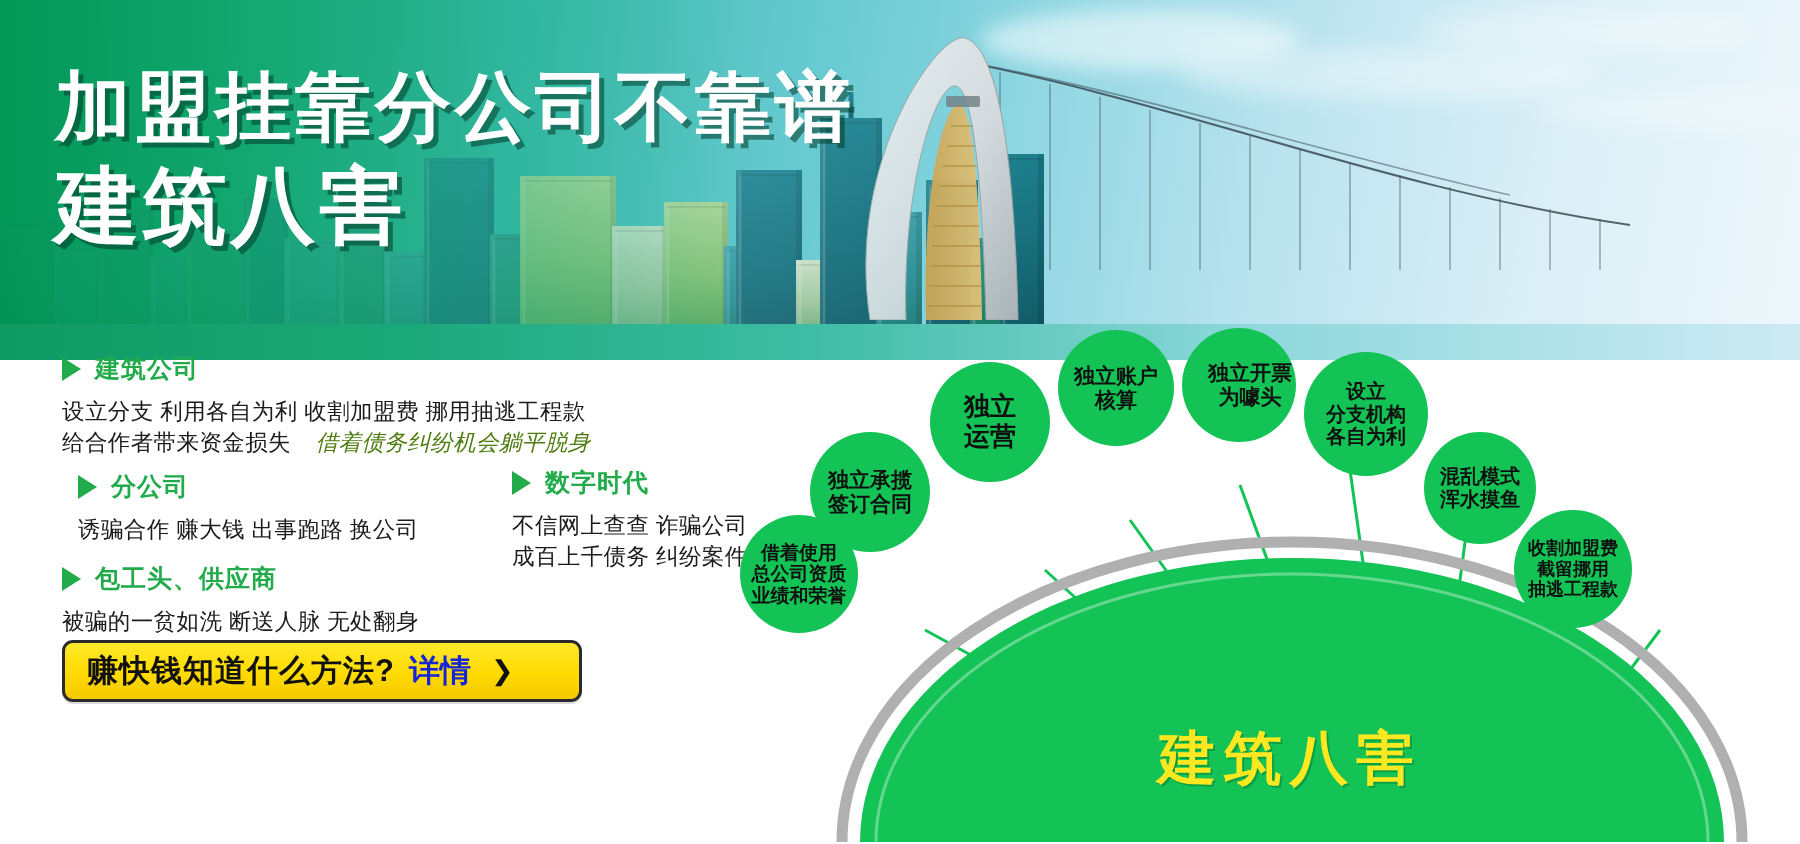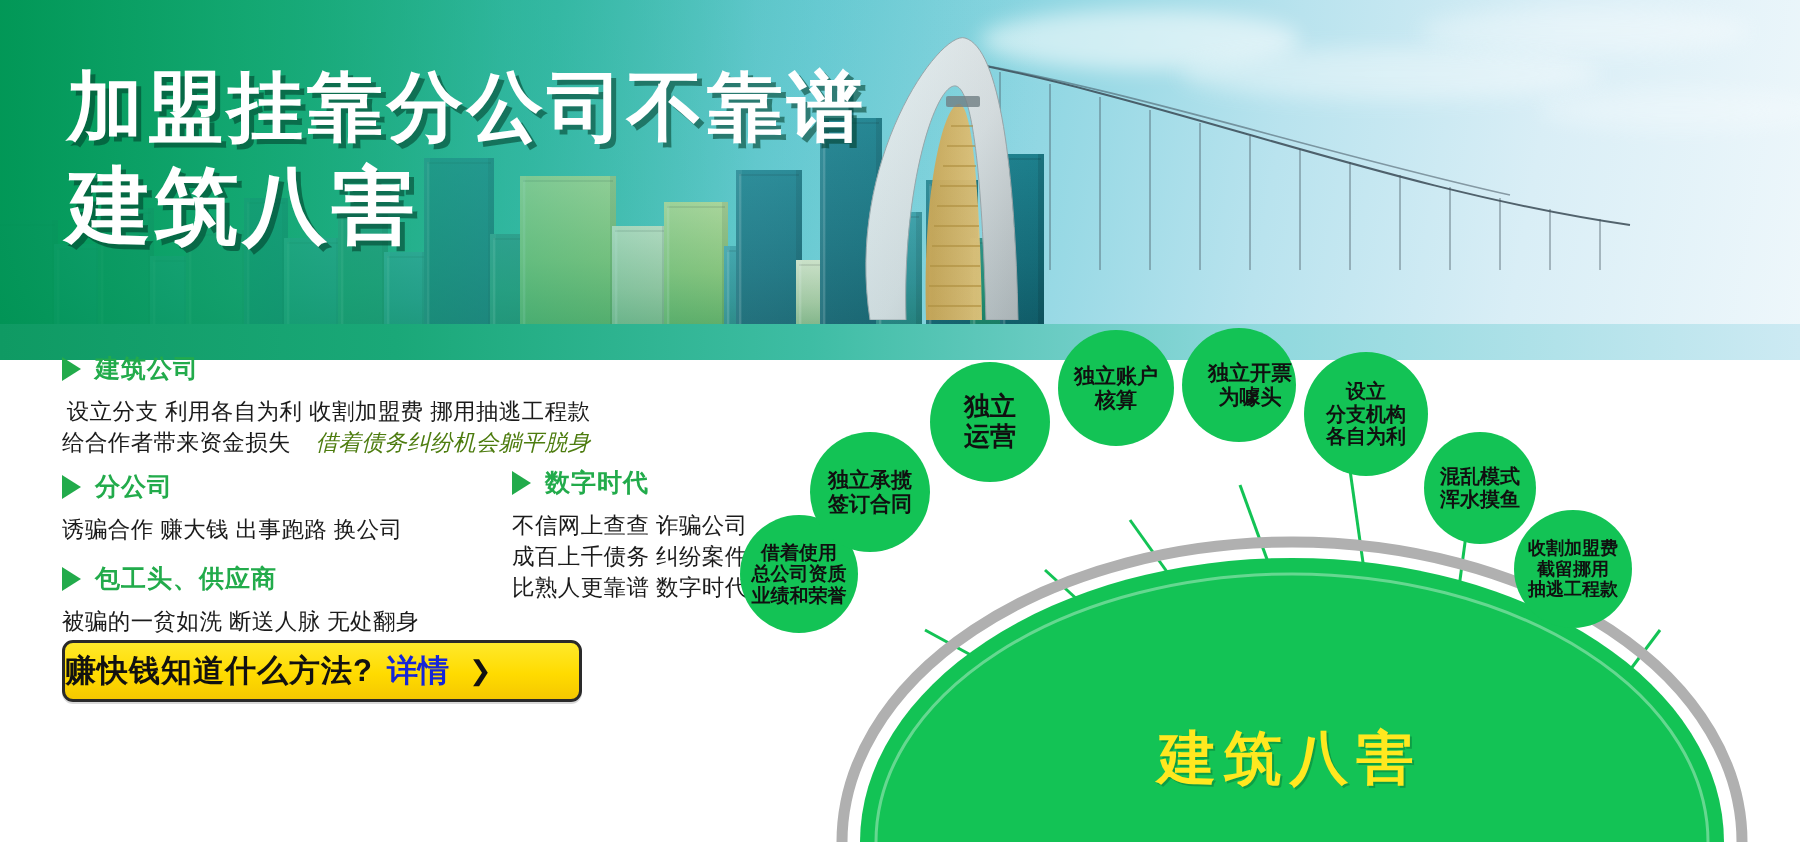--- a/index.html
+++ b/index.html
@@ -45,21 +45,21 @@
     background-image:
       linear-gradient(to right, rgba(255,255,255,.13) 0 2px, transparent 2px 7px),
       linear-gradient(to bottom, rgba(0,0,0,.10) 0 2px, transparent 2px 8px);
   }
   .bld .cap { position:absolute; left:50%; transform:translateX(-50%); bottom:100%;
     width:8%; height:26px; background:inherit; }
 
   
   .bridge { position:absolute; right:150px; bottom:40px; width:900px; height:300px; }
 
-  .hero-title { position:absolute; left:67px; top:64px; z-index:6; }
+  .hero-title { position:absolute; left:55px; top:64px; z-index:6; }
   .hero-title .l1, .hero-title .l2 {
     color:#ffffff; font-weight:bold; letter-spacing:4px;
     text-shadow: 5px 5px 0 rgba(0,60,40,.55);
     white-space:nowrap; line-height:1.12;
   }
   .hero-title .l1 { font-size:76px; }
   .hero-title .l2 { font-size:84px; margin-top:10px; }
 
   .hero-base { position:absolute; left:0; bottom:0; width:1800px; height:36px;
     background:linear-gradient(90deg,#0f9a63 0%,#1aa878 22%,#3ebda4 45%,#8fd8dd 70%,#cdeaf3 100%); }
@@ -76,21 +76,21 @@
     border-top:12px solid transparent; border-bottom:12px solid transparent;
   }
   .sec-title { color:#22ab4b; font-size:25px; font-weight:bold; letter-spacing:1px; }
   .sec-body { font-size:22.5px; color:#1b1b1b; line-height:1.38; margin-top:11px; letter-spacing:.4px; }
   .sec-body .grn { color:#4d7c0f;font-style:italic; }
 
   .cta {
     position:absolute; left:62px; top:280px; width:520px; height:62px;
     background:linear-gradient(180deg,#ffe92b 0%, #ffdb00 55%, #f5c800 100%);
     border:3px solid #2a2a2a; border-radius:11px;
-    display:flex; align-items:center; gap:4px;
+    display:flex; align-items:center; padding-left:22px; gap:4px;
     box-shadow:0 2px 0 rgba(0,0,0,.15);
   }
   .cta-text { font-size:31px; font-weight:bold; color:#111; letter-spacing:1px; white-space:nowrap; }
   .cta-link { font-size:31px; font-weight:bold; color:#1525d8; margin-left:10px; }
   .cta-chev { margin-left:16px; color:#111; font-size:27px; font-weight:bold; }
 
   
   .diagram { position:absolute; left:830px; top:330px; width:970px; height:514px; }
   .diagram svg { position:absolute; left:0; top:0; }
 
@@ -197,35 +197,35 @@
   <div class="hero-base"></div>
 
   <div class="hero-title">
     <div class="l1">加盟挂靠分公司不靠谱</div>
     <div class="l2">建筑八害</div>
   </div>
 </div>
 
 <div class="left">
 
-  <div class="sec" style="left:62px; top:-8px;text-align:right;">
+  <div class="sec" style="left:62px; top:-8px;">
     <div class="sec-head">
       <div class="tri"></div>
       <div class="sec-title">建筑公司</div>
     </div>
     <div class="sec-body">
       <div>设立分支  利用各自为利   收割加盟费  挪用抽逃工程款</div>
       <div>
         <span>给合作者带来资金损失</span>
         <span class="grn" style="margin-left:18px;">借着债务纠纷机会躺平脱身</span>
       </div>
     </div>
   </div>
 
-  <div class="sec" style="left:62px; top:110px;">
+  <div class="sec" style="left:78px; top:110px;">
     <div class="sec-head">
       <div class="tri"></div>
       <div class="sec-title">分公司</div>
     </div>
     <div class="sec-body">
       <div>诱骗合作 赚大钱     出事跑路 换公司</div>
     </div>
   </div>
 
   <div class="sec" style="left:62px; top:202px;">
@@ -239,21 +239,20 @@
   </div>
 
   <div class="sec" style="left:512px; top:106px;">
     <div class="sec-head">
       <div class="tri"></div>
       <div class="sec-title">数字时代</div>
     </div>
     <div class="sec-body">
       <div>不信网上查查 诈骗公司</div>
       <div>成百上千债务 纠纷案件</div>
-      <div>比熟人更靠谱 数字时代</div>
     </div>
   </div>
 
   <div class="cta">
     <span class="cta-text">赚快钱知道什么方法?</span>
     <span class="cta-link">详情</span>
     <span class="cta-chev">❯</span>
   </div>
 </div>
 

